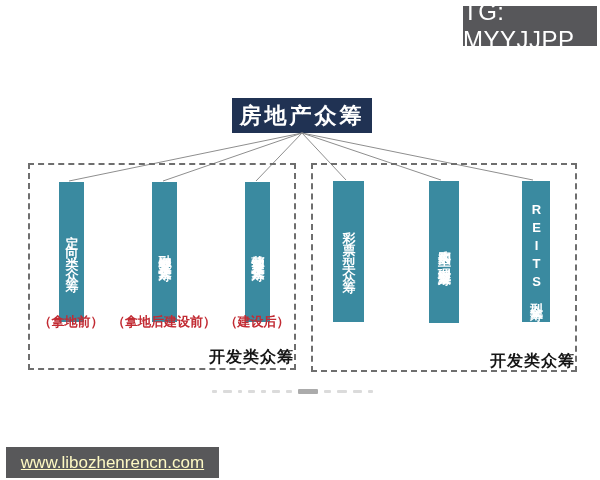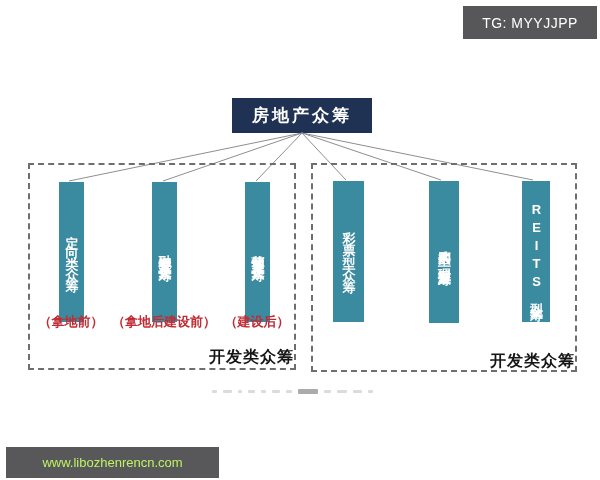--- a/index.html
+++ b/index.html
@@ -5,30 +5,30 @@
   html,body{margin:0;padding:0;}
   body{
     width:600px;height:480px;position:relative;overflow:hidden;
     background:#ffffff;
     font-family:"Liberation Sans","DejaVu Sans",sans-serif;
   }
   .canvas{position:absolute;inset:0;width:600px;height:480px;}
 
   
   .tg-badge{
-    position:absolute;left:463px;top:6px;width:134px;height:33px;
-    background:#57575a;color:#ffffff;font-size:14px;
+    position:absolute;left:463px;top:6px;width:134px;height:40px;
+    background:#57575a;color:#ffffff;font-size:24px;
     display:flex;align-items:center;justify-content:center;
     letter-spacing:0.5px;
   }
 
   
   .root-box{
     position:absolute;left:232px;top:98px;width:140px;height:35px;
-    background:#203253;color:#ffffff;font-size:17px;font-weight:bold;
+    background:#203253;color:#ffffff;font-size:22px;font-weight:bold;
     display:flex;align-items:center;justify-content:center;letter-spacing:3px;
   }
 
   
   svg.connectors{position:absolute;left:0;top:0;width:600px;height:480px;pointer-events:none;}
   svg.connectors line{stroke:#8e8e8e;stroke-width:1;}
 
   
   .group{
     position:absolute;border:2px dashed #6e6e6e;box-sizing:border-box;background:transparent;
@@ -70,22 +70,22 @@
   .smudge{
     position:absolute;left:212px;top:387px;width:200px;height:8px;
     display:flex;align-items:center;gap:6px;opacity:0.75;filter:blur(0.4px);
   }
   .smudge i{display:inline-block;height:3px;background:#cfcfcf;border-radius:1px;}
   .smudge i.dark{background:#8f8f8f;height:5px;}
 
   
   .url-bar{
     position:absolute;left:6px;top:447px;width:213px;height:31px;
-    background:#58585a;color:#bef264;font-size:13px;
-    display:flex;align-items:center;justify-content:center;
+    background:#58585a;color:#fef9c3;font-size:17px;
+    display:flex;align-items:center;justify-content:center;text-decoration:underline;
   }
 </style>
 </head>
 <body>
 
 <div class="canvas">
 
   <div class="tg-badge">TG: MYYJJPP</div>
 
   <div class="root-box">房地产众筹</div>

